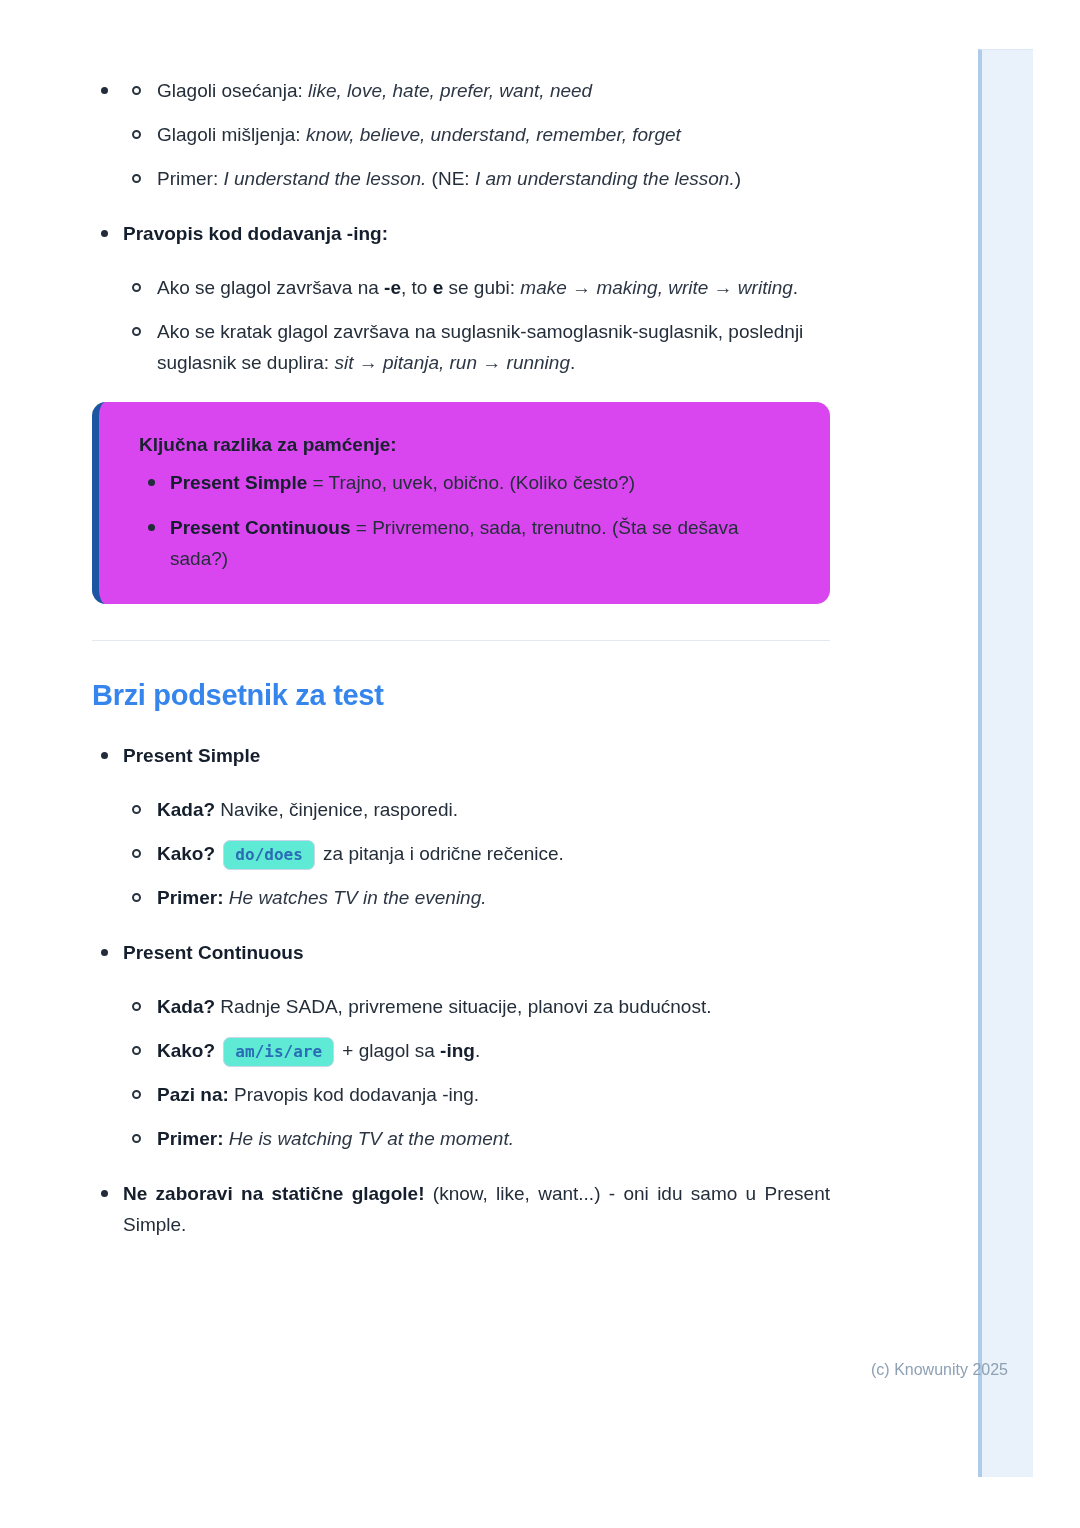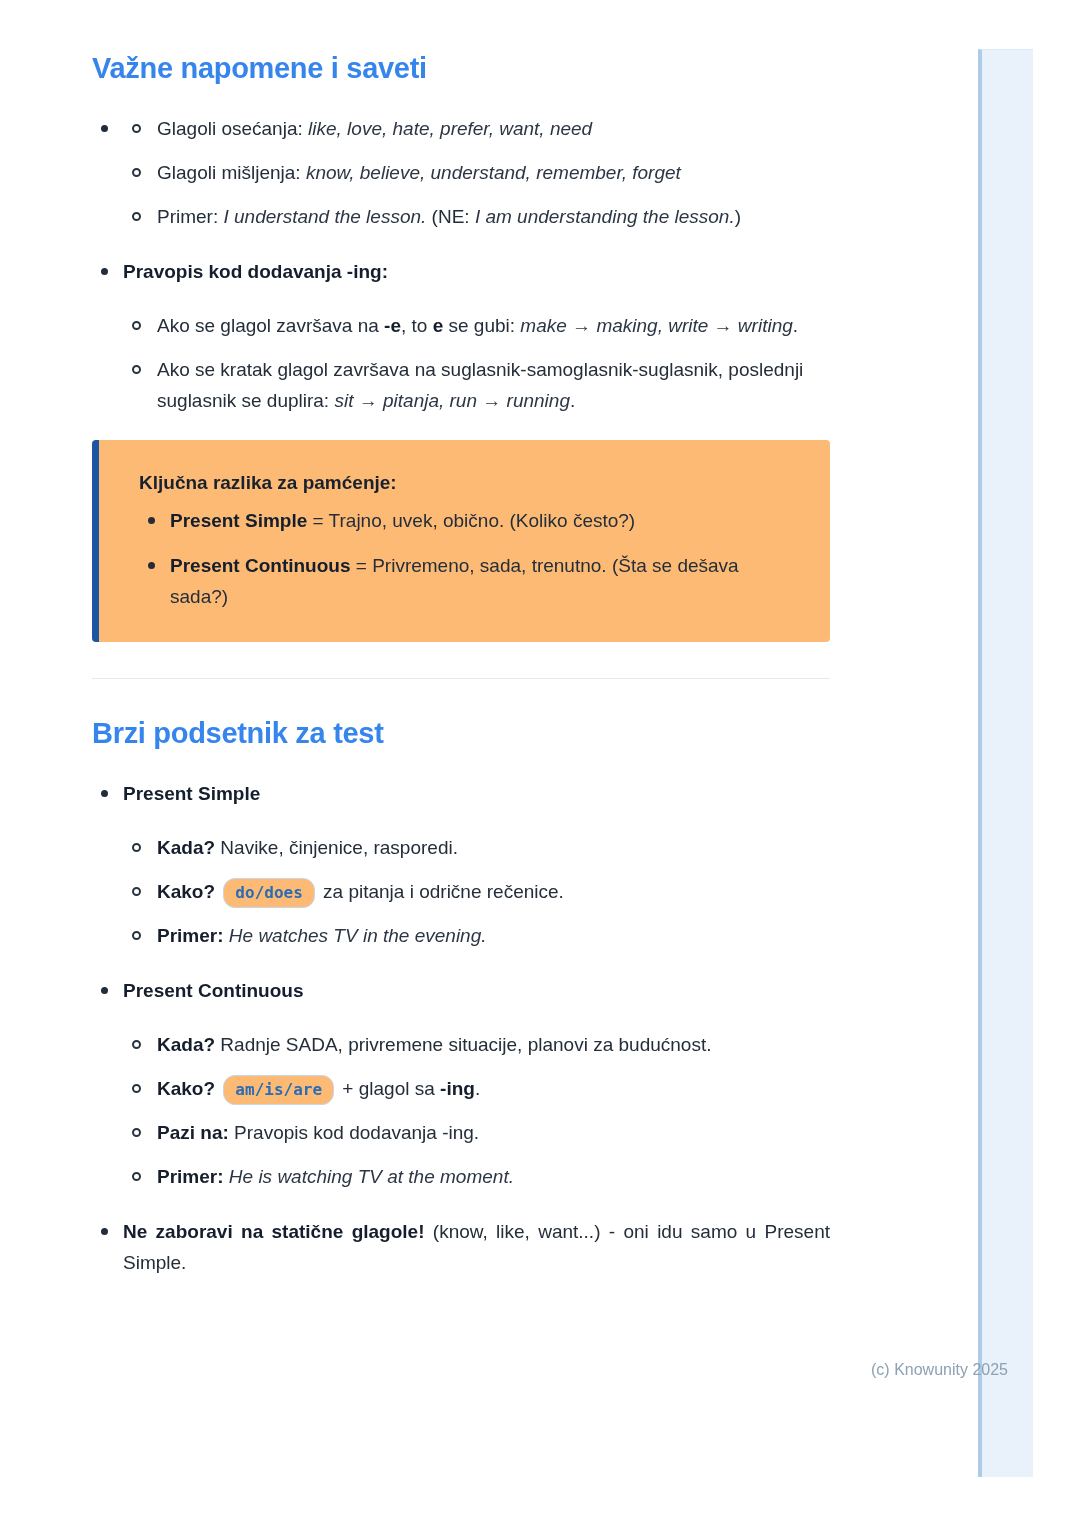--- a/index.html
+++ b/index.html
@@ -29,42 +29,42 @@
 
   ul.l2 { margin-top:23px; }
   ul.l2 > li { position:relative; padding-left:34px; margin-bottom:13px; font-size:19px; line-height:31px; }
   ul.l2 > li::before {
     content:""; position:absolute; left:9px; top:11px;
     width:9px; height:9px; border-radius:50%;
     border:2px solid #2a3440; box-sizing:border-box; background:transparent;
   }
 
   .callout {
-    margin-top:12px; background:#fdba74;
-    border-left:7px solid #1c56a2; border-radius:4px;
+    margin-top:12px; background:#d946ef;
+    border-left:7px solid #1c56a2; border-radius:14px;
     padding:27px 40px 30px 40px;
   }
   .callout-title { font-weight:700; color:#18222f; }
   .callout ul { margin-top:7px; }
   .callout ul > li { position:relative; padding-left:31px; margin-bottom:14px; font-size:19px; line-height:31px; }
   .callout ul > li:last-child { margin-bottom:0; }
   .callout ul > li::before {
     content:""; position:absolute; left:9px; top:12px;
     width:7px; height:7px; border-radius:50%; background:#222c3a;
   }
 
   .divider { border:none; border-top:1px solid #e4e9ef; margin:36px 0 38px 0; }
 
   .seg-p { }
   .seg-b { font-weight:700; color:#141e2c; }
   .seg-i { font-style:italic; color:#2c3644; }
   .seg-c {
     font-family:"DejaVu Sans Mono", monospace; font-size:16px; font-weight:700;
-    color:#2a6cb5; background:#fdba74; border:1px solid #c7d6e8;
-    border-radius:12px; padding:3px 11px; margin:-3px 3px; display:inline-block;
+    color:#2a6cb5; background:#5eead4; border:1px solid #c7d6e8;
+    border-radius:7px; padding:3px 11px; margin:-3px 3px; display:inline-block;
     line-height:22px; vertical-align:baseline;
   }
 
   .edge-strip {
     position:absolute; left:978px; top:49px; width:55px; height:1428px;
     background:#e9f1fa; border-left:4px solid #aecbe7; border-top:1px solid #dce9f5;
     box-sizing:border-box; z-index:1;
   }
 
   .watermark {
@@ -72,21 +72,20 @@
     font-size:16px; line-height:20px; color:#8da0b4;
   }
 </style>
 </head>
 <body>
 
 <div class="edge-strip"></div>
 
 <div class="content">
 
-  <h1 class="section-heading">Važne napomene i saveti</h1>
 
   <ul class="l1">
     <li>
       <ul class="l2">
         <li>
           <p><span class="seg-p">Glagoli osećanja: </span><span class="seg-i">like, love, hate, prefer, want, need</span></p>
         </li>
         <li>
           <p><span class="seg-p">Glagoli mišljenja: </span><span class="seg-i">know, believe, understand, remember, forget</span></p>
         </li>

